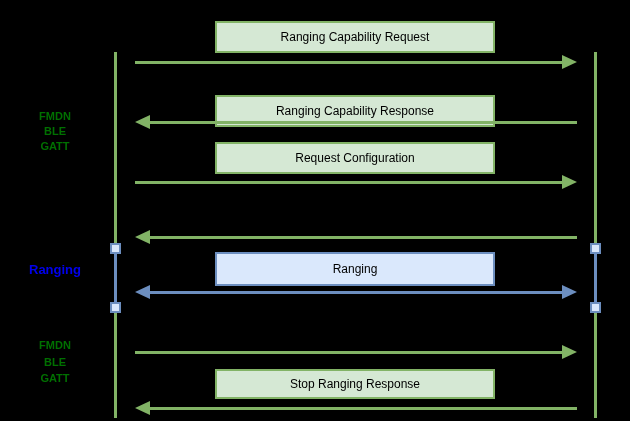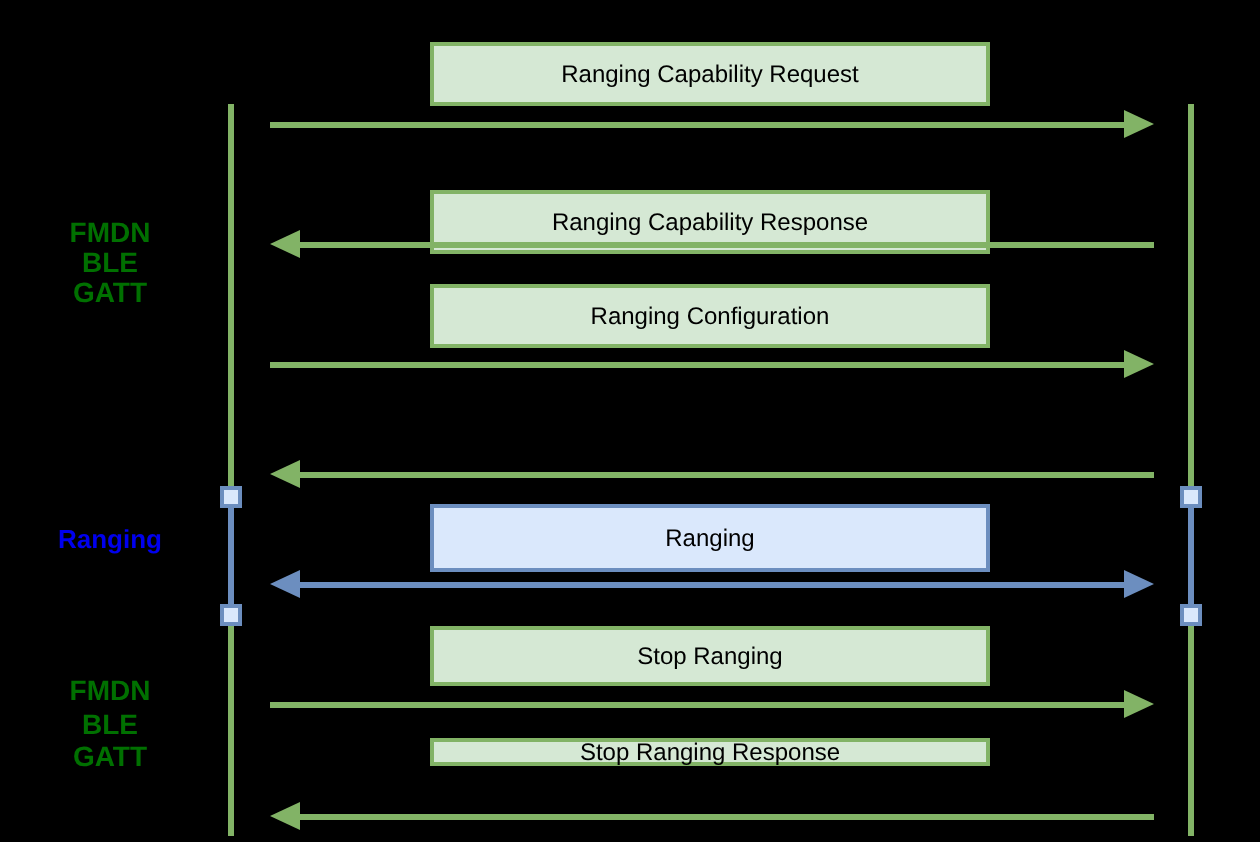--- a/index.html
+++ b/index.html
@@ -9,21 +9,21 @@
     font-family:"Liberation Sans","DejaVu Sans",sans-serif;
     overflow:hidden;
   }
   .diagram{position:relative;width:630px;height:421px;}
 
   
   .side-label{
     position:absolute;left:0;width:110px;
     text-align:center;font-weight:bold;
   }
-  .side-label.green{color:var(--label-green,#007000);font-size:14px;line-height:15px;}
+  .side-label.green{color:var(--label-green,#007000);font-size:11px;line-height:15px;}
   .side-label.blue{color:var(--label-blue,#0000ee);font-size:13px;line-height:16px;}
 
   
   .lifeline-seg{position:absolute;width:3px;}
   .lifeline-seg.green{background:var(--green-stroke,#82b366);}
   .lifeline-seg.blue{background:var(--blue-stroke,#6c8ebf);}
 
   
   .activation{
     position:absolute;width:11px;height:11px;box-sizing:border-box;
@@ -93,43 +93,42 @@
     <div class="shaft"></div>
     <div class="head point-right"></div>
   </div>
 
   <div class="msg-box green" style="top:95px;">Ranging Capability Response</div>
   <div class="arrow green dir-left" style="top:115px;">
     <div class="shaft"></div>
     <div class="head point-left"></div>
   </div>
 
-  <div class="msg-box green" style="top:142px;">Ranging Configuration</div>
+  <div class="msg-box green" style="top:142px;">Request Configuration</div>
   <div class="arrow green dir-right" style="top:175px;">
     <div class="shaft"></div>
     <div class="head point-right"></div>
   </div>
 
   <div class="arrow green dir-left" style="top:230px;">
     <div class="shaft"></div>
     <div class="head point-left"></div>
   </div>
 
   <div class="msg-box blue" style="top:252px;height:34px;">Ranging</div>
   <div class="arrow blue dir-both" style="top:285px;">
     <div class="shaft"></div>
     <div class="head point-left"></div>
     <div class="head point-right"></div>
   </div>
 
-  <div class="msg-box green" style="top:313px;height:30px;">Stop Ranging</div>
   <div class="arrow green dir-right" style="top:345px;">
     <div class="shaft"></div>
     <div class="head point-right"></div>
   </div>
 
-  <div class="msg-box green" style="top:369px;height:14px;">Stop Ranging Response</div>
+  <div class="msg-box green" style="top:369px;height:30px;">Stop Ranging Response</div>
   <div class="arrow green dir-left" style="top:401px;">
     <div class="shaft"></div>
     <div class="head point-left"></div>
   </div>
 
 </div>
 
 </body></html>

